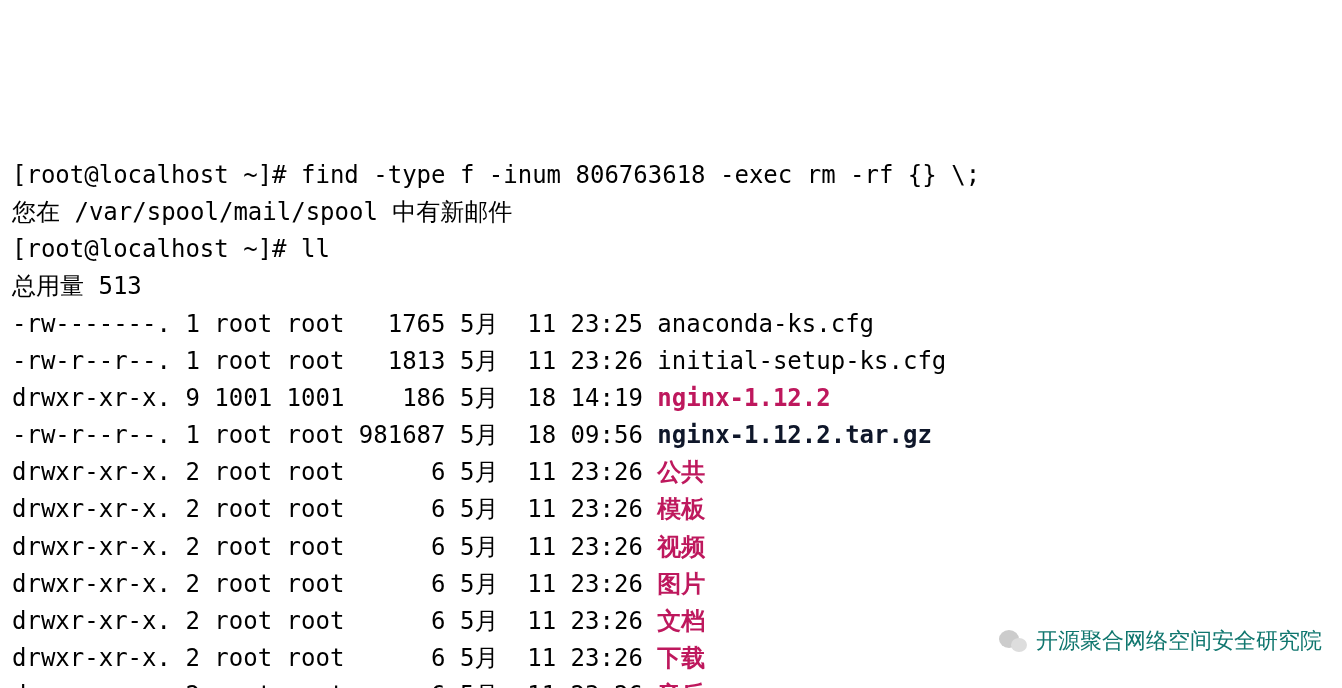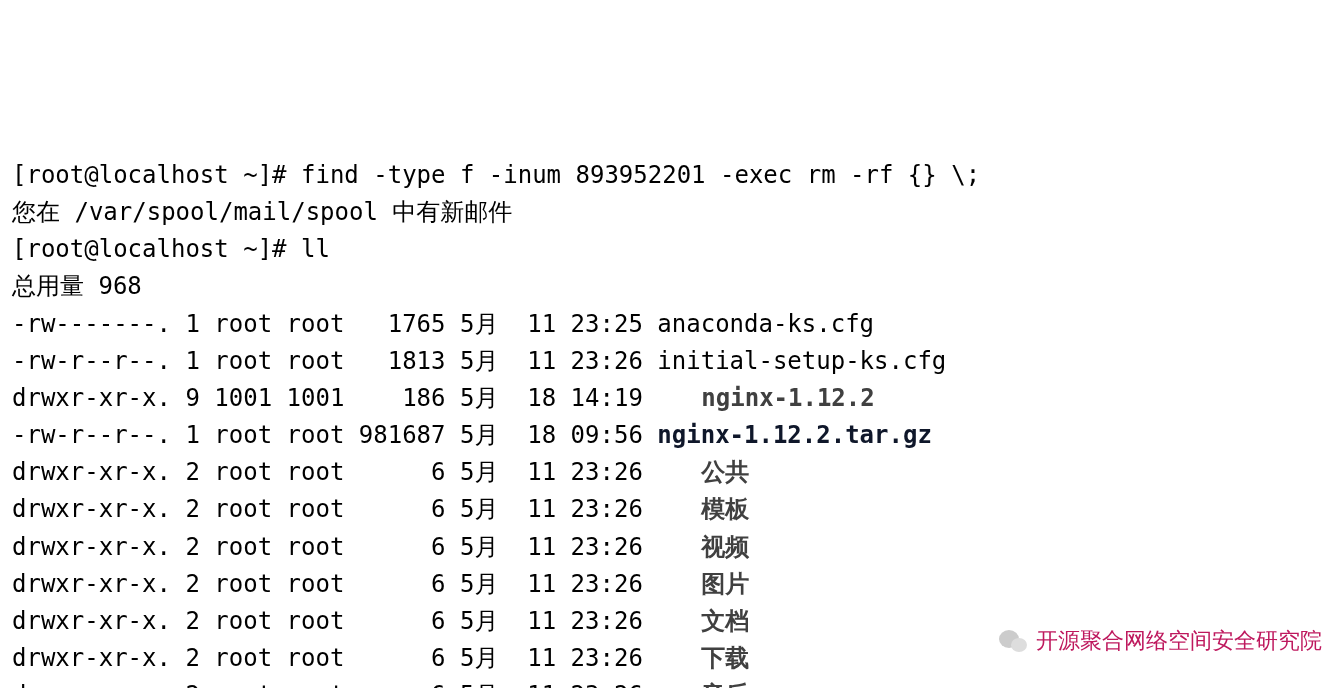--- a/index.html
+++ b/index.html
@@ -10,44 +10,44 @@
     font-size: 24px;
     line-height: 1.55;
     color: #000000;
     white-space: pre;
     width: 1342px;
     height: 688px;
     box-sizing: border-box;
     position: relative;
     overflow: hidden;
   }
-  .blue { color: #404040; font-weight: bold; margin-left: 44px; }
+  .blue { color: #be185d; font-weight: bold; }
   .red  { color: #0f172a; font-weight: bold; }
   .watermark {
     position: absolute;
     right: 20px;
     bottom: 30px;
     font-family: sans-serif;
     font-size: 22px;
-    color: #be185d;
+    color: #0f766e;
     display: flex;
     align-items: center;
     pointer-events: none;
   }
   .watermark svg { margin-right: 8px; }
 </style>
 </head>
 <body>
 
 
 
-<div><span><span>[root@localhost ~]# </span><span>find -type f -inum 893952201 -exec rm -rf {} \;</span></span>
+<div><span><span>[root@localhost ~]# </span><span>find -type f -inum 806763618 -exec rm -rf {} \;</span></span>
 <span>您在 /var/spool/mail/spool 中有新邮件</span>
 <span><span>[root@localhost ~]# </span><span>ll</span></span>
-<span>总用量 968</span>
+<span>总用量 513</span>
 <div id="listing"><span>-rw-------. 1 root root   1765 5月  11 23:25 <span>anaconda-ks.cfg</span></span>
 <span>-rw-r--r--. 1 root root   1813 5月  11 23:26 <span>initial-setup-ks.cfg</span></span>
 <span>drwxr-xr-x. 9 1001 1001    186 5月  18 14:19 <span class="blue">nginx-1.12.2</span></span>
 <span>-rw-r--r--. 1 root root 981687 5月  18 09:56 <span class="red">nginx-1.12.2.tar.gz</span></span>
 <span>drwxr-xr-x. 2 root root      6 5月  11 23:26 <span class="blue">公共</span></span>
 <span>drwxr-xr-x. 2 root root      6 5月  11 23:26 <span class="blue">模板</span></span>
 <span>drwxr-xr-x. 2 root root      6 5月  11 23:26 <span class="blue">视频</span></span>
 <span>drwxr-xr-x. 2 root root      6 5月  11 23:26 <span class="blue">图片</span></span>
 <span>drwxr-xr-x. 2 root root      6 5月  11 23:26 <span class="blue">文档</span></span>
 <span>drwxr-xr-x. 2 root root      6 5月  11 23:26 <span class="blue">下载</span></span>

